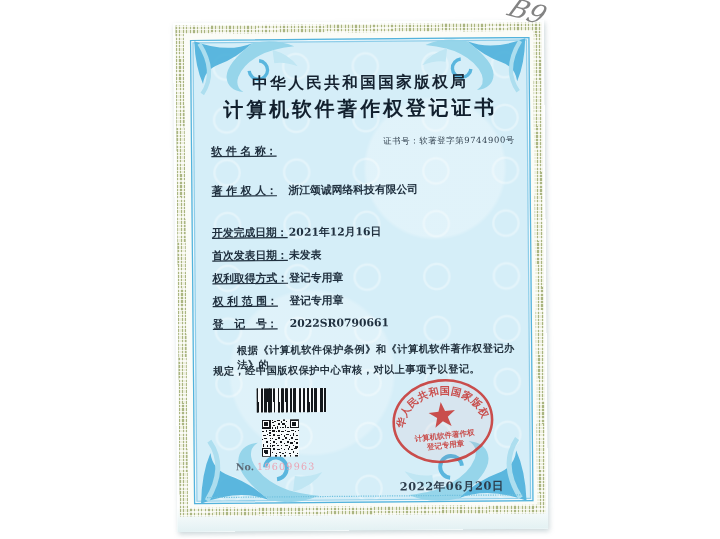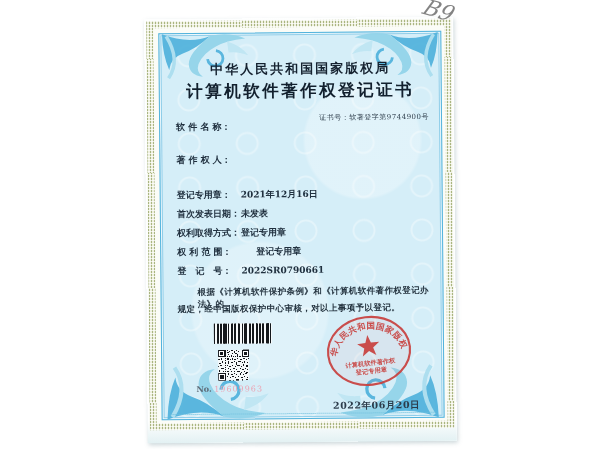--- a/index.html
+++ b/index.html
@@ -34,23 +34,23 @@
   .c-br{right:-3px;bottom:-3px;width:118px;height:66px;transform:scale(-1,-1);}
   
   .t{position:absolute;color:#1d2a38;}
   .issuer{top:27px;left:0;right:0;text-align:center;font-size:13px;font-weight:bold;
           letter-spacing:2px;color:#152230;}
   .title{top:47px;left:0;right:0;text-align:center;font-size:16.5px;font-weight:bold;
           letter-spacing:2.5px;color:#12202e;}
   .certno{top:80px;right:12px;font-size:7px;letter-spacing:.5px;color:#31404e;}
   .rows{position:absolute;left:16px;top:88px;right:8px;}
   .row{position:absolute;left:0;display:flex;font-size:9px;font-weight:bold;line-height:11px;color:#20303f;}
-  .row .lbl{width:64px;flex:0 0 64px;white-space:pre;}
+  .row .lbl{width:64px;flex:0 0 64px;white-space:pre;text-decoration:underline;}
   .row .val{white-space:pre-line;}
-  .r1{top:0;} .r2{top:33px;} .r3{top:68px;} .r4{top:87px;} .r5{top:106px;align-items:center;} .r6{top:125px;gap:15px;} .r7{top:144px;}
+  .r1{top:0;} .r2{top:33px;} .r3{top:68px;} .r4{top:87px;} .r5{top:106px;align-items:center;} .r6{top:125px;} .r7{top:144px;}
   .stmt{font-size:8.5px;letter-spacing:.4px;color:#24333f;font-weight:bold;}
   .s1{top:253px;left:36px;} .s2{top:270px;left:16px;}
   
   .barcode{position:absolute;left:52px;top:290px;width:58px;height:20px;background-color:#f7fafb;
         background-image:
           repeating-linear-gradient(90deg,#14181c 0 1.5px,transparent 1.5px 3.5px),
           repeating-linear-gradient(90deg,#14181c 0 1px,transparent 1px 6px),
           repeating-linear-gradient(90deg,transparent 0 9px,#14181c 9px 11px);}
   .qr{position:absolute;left:56px;top:316px;width:31px;height:31px;}
   .serial{position:absolute;left:34px;top:350px;font-size:8px;}
@@ -104,23 +104,24 @@
           <div class="t issuer">中华人民共和国国家版权局</div>
           <div class="t title">计算机软件著作权登记证书</div>
           <div class="t certno"><span>证书号：</span><span>软著登字第9744900号</span></div>
 
           <div class="rows">
             <div class="row r1">
               <span class="lbl">软 件 名 称：</span>
             </div>
             <div class="row r2">
               <span class="lbl">著 作 权 人：</span>
+              <span class="val">浙江颂诚网络科技有限公司</span>
             </div>
             <div class="row r3">
-              <span class="lbl">登记专用章：</span>
+              <span class="lbl">开发完成日期：</span>
               <span class="val">2021年12月16日</span>
             </div>
             <div class="row r4">
               <span class="lbl">首次发表日期：</span>
               <span class="val">未发表</span>
             </div>
             <div class="row r5">
               <span class="lbl">权利取得方式：</span>
               <span class="val">登记专用章</span>
             </div>

